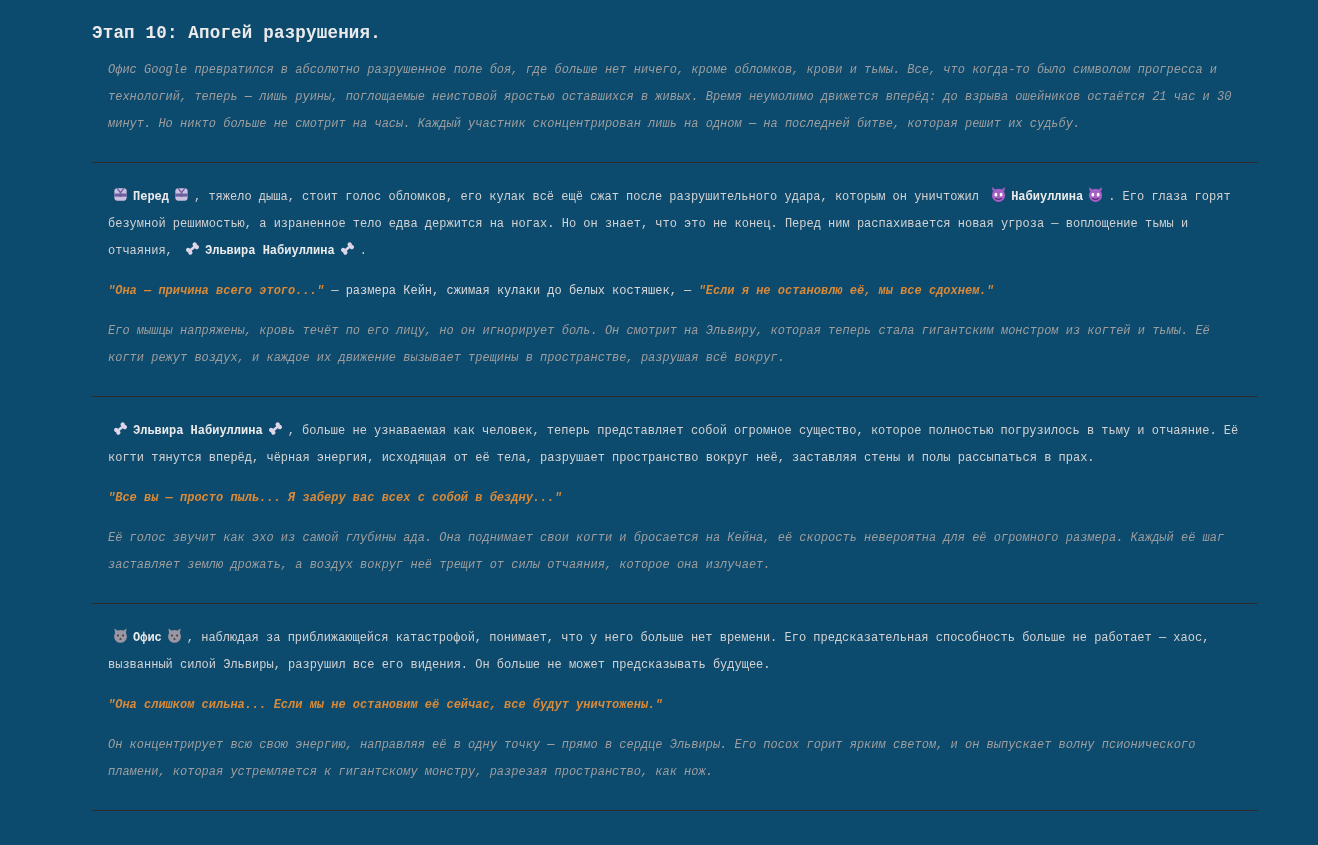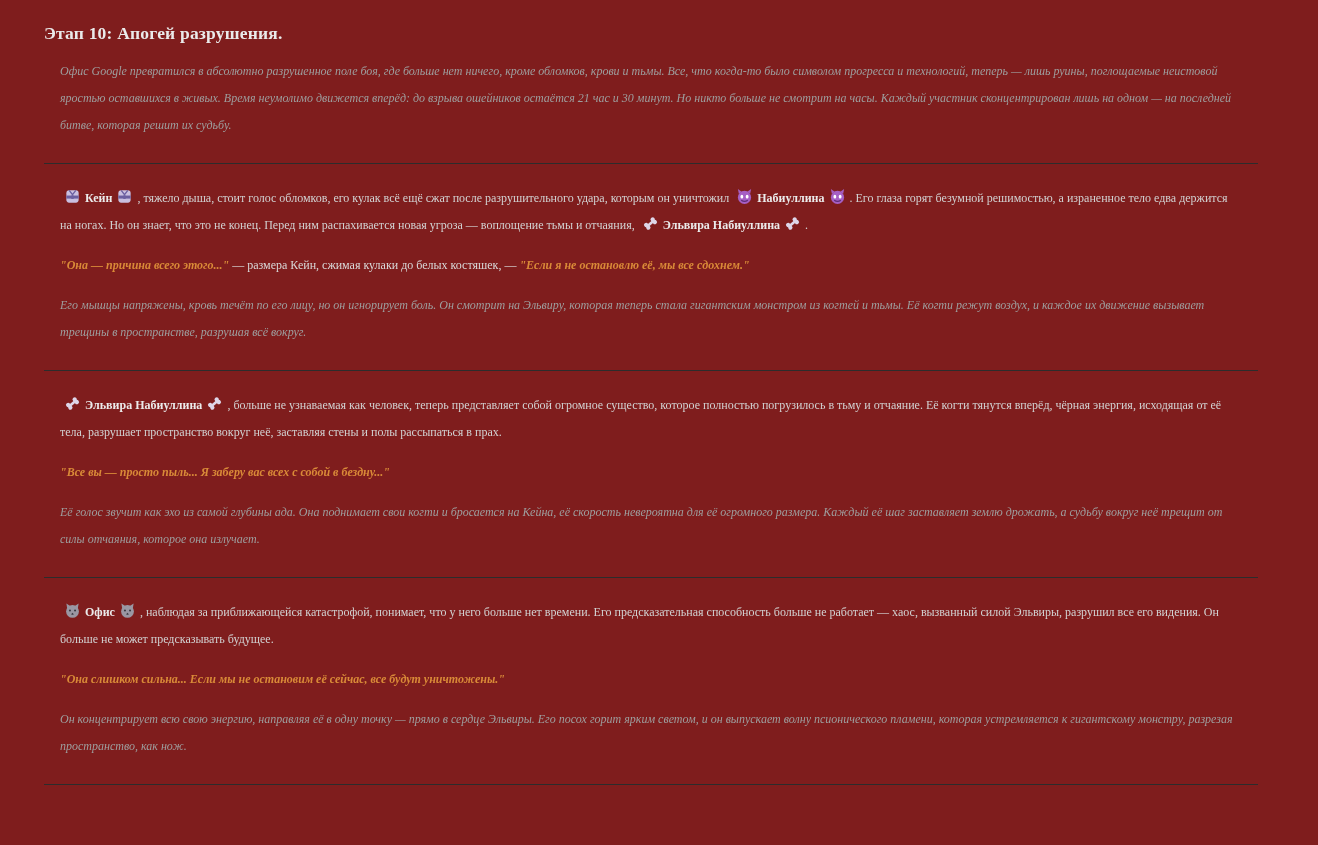--- a/index.html
+++ b/index.html
@@ -1,19 +1,19 @@
 <!DOCTYPE html>
 <html><head>
 <meta charset="utf-8">
 <style>
   html,body{margin:0;padding:0;background:#191919;}
   .page{
-    width:1318px;height:845px;background:#7f1d1d;overflow:hidden;
-    font-family:Liberation Serif, serif;
-    box-sizing:border-box;padding:14px 60px 0 44px;
+    width:1318px;height:845px;background:#0c4a6e;overflow:hidden;
+    font-family:Liberation Mono, monospace;
+    box-sizing:border-box;padding:14px 60px 0 92px;
   }
   .story-section{
     border-bottom:1px solid #2c2c2c;
     padding:3px 0 11px 0;
     margin-bottom:5px;
   }
   h3.heading{
     color:#eaeaea;font-size:17.5px;font-weight:700;
     margin:6px 0 14px 0;letter-spacing:.2px;
   }
@@ -38,21 +38,21 @@
       <section class="story-section">
         <h3 class="heading"><span class="seg-text">Этап 10: Апогей разрушения.</span></h3>
         <p class="narration"><span class="seg-text">Офис Google превратился в абсолютно разрушенное поле боя, где больше нет ничего, кроме обломков, крови и тьмы. Все, что когда-то было символом прогресса и технологий, теперь — лишь руины, поглощаемые неистовой яростью оставшихся в живых. Время неумолимо движется вперёд: до взрыва ошейников остаётся 21 час и 30 минут. Но никто больше не смотрит на часы. Каждый участник сконцентрирован лишь на одном — на последней битве, которая решит их судьбу.</span></p>
       </section>
       <section class="story-section">
         <p class="action"><span class="emoji"><svg viewBox="0 0 18 18">
               <rect x="2.5" y="2.5" width="13" height="13" rx="3" fill="#c9bfe0"></rect>
               <rect x="2.5" y="8" width="13" height="3.2" fill="#6b5fa0"></rect>
               <circle cx="9" cy="9.6" r="2" fill="#6b5fa0"></circle>
               <path d="M5.5 2.5 L9 7 L12.5 2.5" stroke="#6b5fa0" stroke-width="1.4" fill="none"></path>
-            </svg></span><span class="seg-bold">Кейн</span><span class="emoji"><svg viewBox="0 0 18 18">
+            </svg></span><span class="seg-bold">Перед</span><span class="emoji"><svg viewBox="0 0 18 18">
               <rect x="2.5" y="2.5" width="13" height="13" rx="3" fill="#c9bfe0"></rect>
               <rect x="2.5" y="8" width="13" height="3.2" fill="#6b5fa0"></rect>
               <circle cx="9" cy="9.6" r="2" fill="#6b5fa0"></circle>
               <path d="M5.5 2.5 L9 7 L12.5 2.5" stroke="#6b5fa0" stroke-width="1.4" fill="none"></path>
             </svg></span><span class="seg-text">, тяжело дыша, стоит голос обломков, его кулак всё ещё сжат после разрушительного удара, которым он уничтожил </span><span class="emoji"><svg viewBox="0 0 18 18">
               <path d="M2 1 L6 4 L3 6 Z" fill="#a65fc4"></path>
               <path d="M16 1 L12 4 L15 6 Z" fill="#a65fc4"></path>
               <circle cx="9" cy="10" r="7" fill="#a65fc4"></circle>
               <ellipse cx="6.2" cy="9.2" rx="1.5" ry="2" fill="#ffffff"></ellipse>
               <ellipse cx="11.8" cy="9.2" rx="1.5" ry="2" fill="#ffffff"></ellipse>
@@ -96,21 +96,21 @@
             </svg></span><span class="seg-bold">Эльвира Набиуллина</span><span class="emoji"><svg viewBox="0 0 18 18">
               <g transform="rotate(-40 9 9)">
                 <rect x="4.5" y="7.6" width="9" height="2.8" fill="#ded6e8"></rect>
                 <circle cx="4.5" cy="7.2" r="2.3" fill="#ded6e8"></circle>
                 <circle cx="4.5" cy="10.8" r="2.3" fill="#ded6e8"></circle>
                 <circle cx="13.5" cy="7.2" r="2.3" fill="#ded6e8"></circle>
                 <circle cx="13.5" cy="10.8" r="2.3" fill="#ded6e8"></circle>
               </g>
             </svg></span><span class="seg-text">, больше не узнаваемая как человек, теперь представляет собой огромное существо, которое полностью погрузилось в тьму и отчаяние. Её когти тянутся вперёд, чёрная энергия, исходящая от её тела, разрушает пространство вокруг неё, заставляя стены и полы рассыпаться в прах.</span></p>
         <p class="speech"><span class="seg-quote">"Все вы — просто пыль... Я заберу вас всех с собой в бездну..."</span></p>
-        <p class="narration"><span class="seg-text">Её голос звучит как эхо из самой глубины ада. Она поднимает свои когти и бросается на Кейна, её скорость невероятна для её огромного размера. Каждый её шаг заставляет землю дрожать, а судьбу вокруг неё трещит от силы отчаяния, которое она излучает.</span></p>
+        <p class="narration"><span class="seg-text">Её голос звучит как эхо из самой глубины ада. Она поднимает свои когти и бросается на Кейна, её скорость невероятна для её огромного размера. Каждый её шаг заставляет землю дрожать, а воздух вокруг неё трещит от силы отчаяния, которое она излучает.</span></p>
       </section>
       <section class="story-section">
         <p class="action"><span class="emoji"><svg viewBox="0 0 18 18">
               <path d="M2.5 1.5 L7 4.5 L3.5 7.5 Z" fill="#9a97a3"></path>
               <path d="M15.5 1.5 L11 4.5 L14.5 7.5 Z" fill="#9a97a3"></path>
               <circle cx="9" cy="10" r="6.8" fill="#9a97a3"></circle>
               <circle cx="6.3" cy="9" r="1.1" fill="#3a3a42"></circle>
               <circle cx="11.7" cy="9" r="1.1" fill="#3a3a42"></circle>
               <path d="M9 11.5 L7.6 13 Q9 14.2 10.4 13 Z" fill="#3a3a42"></path>
             </svg></span><span class="seg-bold">Офис</span><span class="emoji"><svg viewBox="0 0 18 18">

